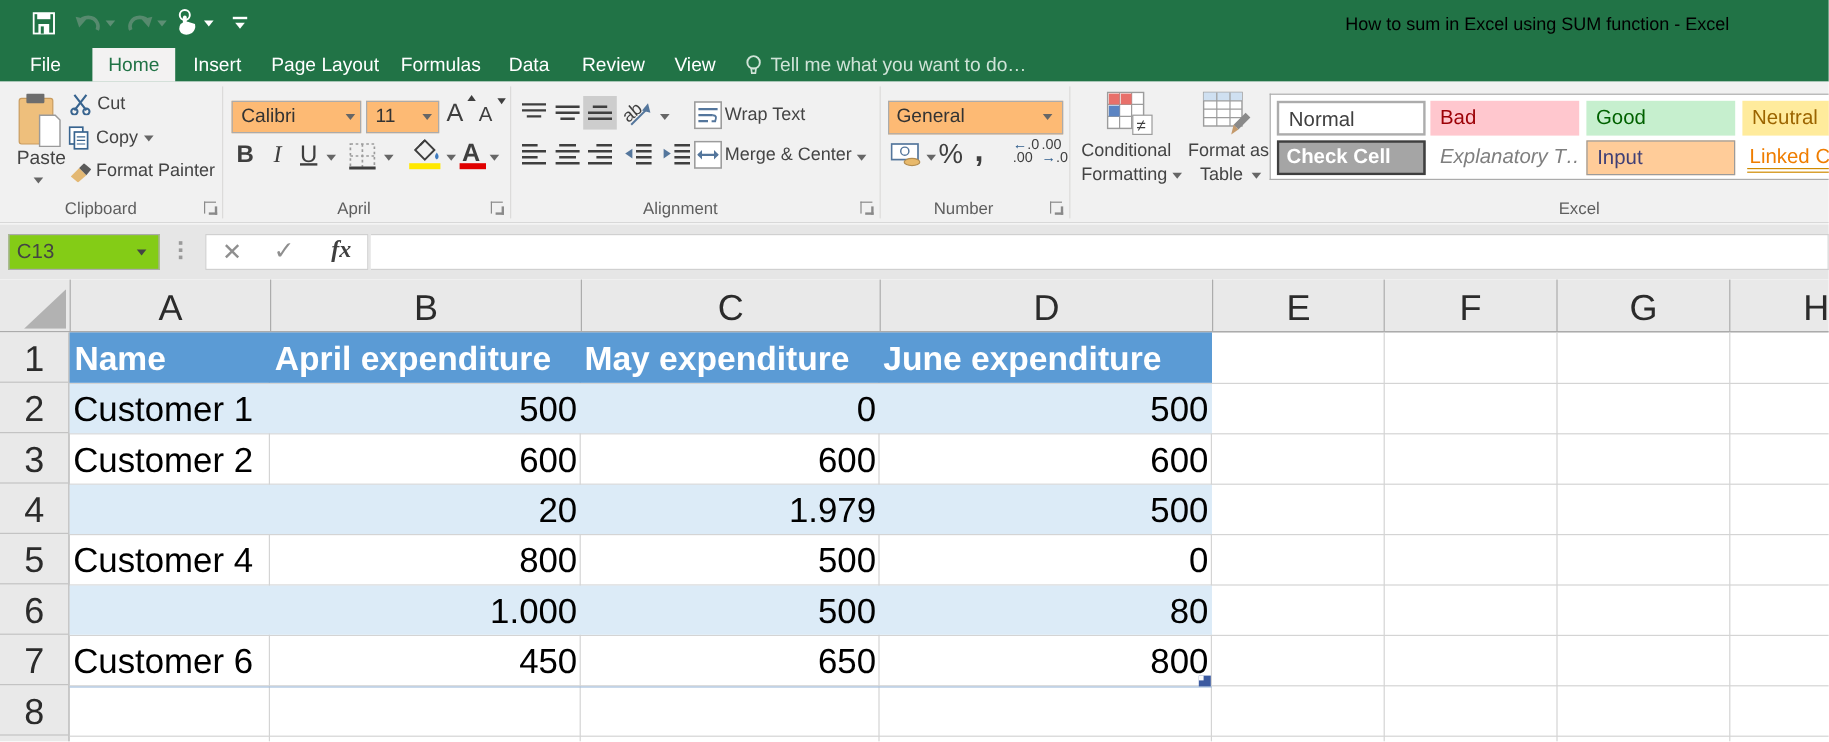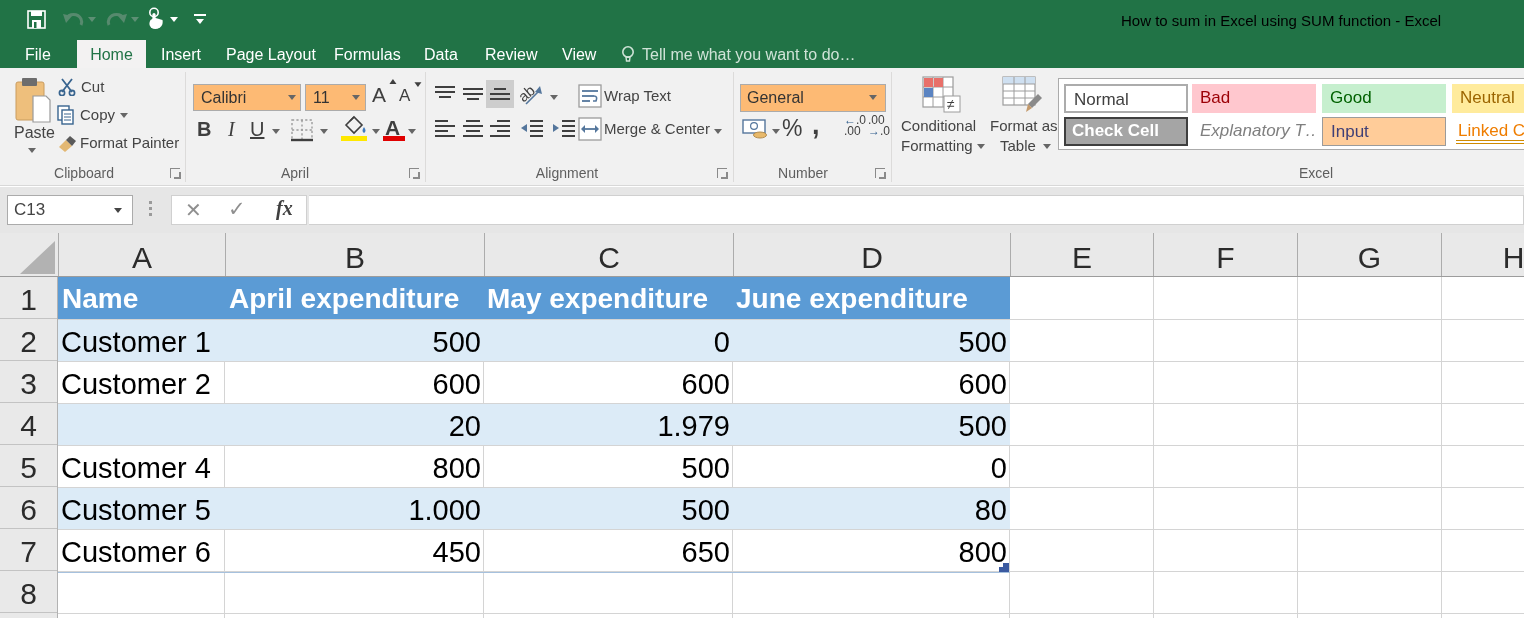--- a/index.html
+++ b/index.html
@@ -25,21 +25,21 @@
 .launch:after { content:""; position:absolute; right:-1px; bottom:-1px; width:5px; height:5px; border-right:2px solid #8a8a8a; border-bottom:2px solid #8a8a8a; }
 .rtext { font-size:15px; color:#444; }
 .combo { position:absolute; background:#fdba74; border:1px solid #ababab; font-size:16px; color:#333; }
 .darr { position:absolute; width:0; height:0; border-left:4px solid transparent; border-right:4px solid transparent; border-top:5px solid #666; }
 
 
 .swatch { position:absolute; height:29px; font-size:17px; line-height:27px; padding-left:8px; white-space:nowrap; overflow:hidden; }
 
 
 #fbar { position:absolute; left:0; top:187px; width:1524px; height:46px; background:#e6e6e6; }
-#namebox { position:absolute; left:7px; top:8px; width:126px; height:30px; background:#ffffff; border:1px solid #ababab; font-size:17px; color:#444; line-height:28px; padding-left:6px; }
+#namebox { position:absolute; left:7px; top:8px; width:126px; height:30px; background:#84cc16; border:1px solid #ababab; font-size:17px; color:#444; line-height:28px; padding-left:6px; }
 #fxbox { position:absolute; left:171px; top:8px; width:136px; height:30px; background:#fff; border:1px solid #d0d0d0; }
 #ffield { position:absolute; left:309px; top:8px; width:1215px; height:30px; background:#fff; border:1px solid #d0d0d0; border-left:none; }
 
 
 #sheet { position:absolute; left:0; top:233px; width:1524px; height:385px; background:#fff; }
 #colheads { position:absolute; left:0; top:0; width:1524px; height:44px; background:#e9e9e9; border-bottom:1px solid #9c9c9c; }
 .ch { position:absolute; top:0; height:43px; border-left:1px solid #acacac; font-size:30px; color:#2b2b2b; text-align:center; line-height:50px; }
 #rowheads { position:absolute; left:0; top:44px; width:58px; height:341px; background:#e9e9e9; border-right:1px solid #b2b2b2; }
 .rh { position:absolute; left:0; width:57px; height:42px; font-size:30px; color:#2b2b2b; text-align:center; line-height:45px; border-bottom:1px solid #c3c3c3; }
 .gv { position:absolute; top:44px; width:1px; height:341px; background:#d4d4d4; }
@@ -413,21 +413,20 @@
 
     <div class="cell num" style="left:225px;top:177px;width:256px">20</div>
     <div class="cell num" style="left:484px;top:177px;width:246px">1.979</div>
     <div class="cell num" style="left:733px;top:177px;width:274px">500</div>
 
     <div class="cell" style="left:61px;top:219px">Customer 4</div>
     <div class="cell num" style="left:225px;top:219px;width:256px">800</div>
     <div class="cell num" style="left:484px;top:219px;width:246px">500</div>
     <div class="cell num" style="left:733px;top:219px;width:274px">0</div>
 
-    <div class="cell" style="left:61px;top:261px">Customer 5</div>
     <div class="cell num" style="left:225px;top:261px;width:256px">1.000</div>
     <div class="cell num" style="left:484px;top:261px;width:246px">500</div>
     <div class="cell num" style="left:733px;top:261px;width:274px">80</div>
 
     <div class="cell" style="left:61px;top:303px">Customer 6</div>
     <div class="cell num" style="left:225px;top:303px;width:256px">450</div>
     <div class="cell num" style="left:484px;top:303px;width:246px">650</div>
     <div class="cell num" style="left:733px;top:303px;width:274px">800</div>
 
     <div class="abs" style="left:58px;top:339px;width:952px;height:1px;background:#a6c1de"></div>

